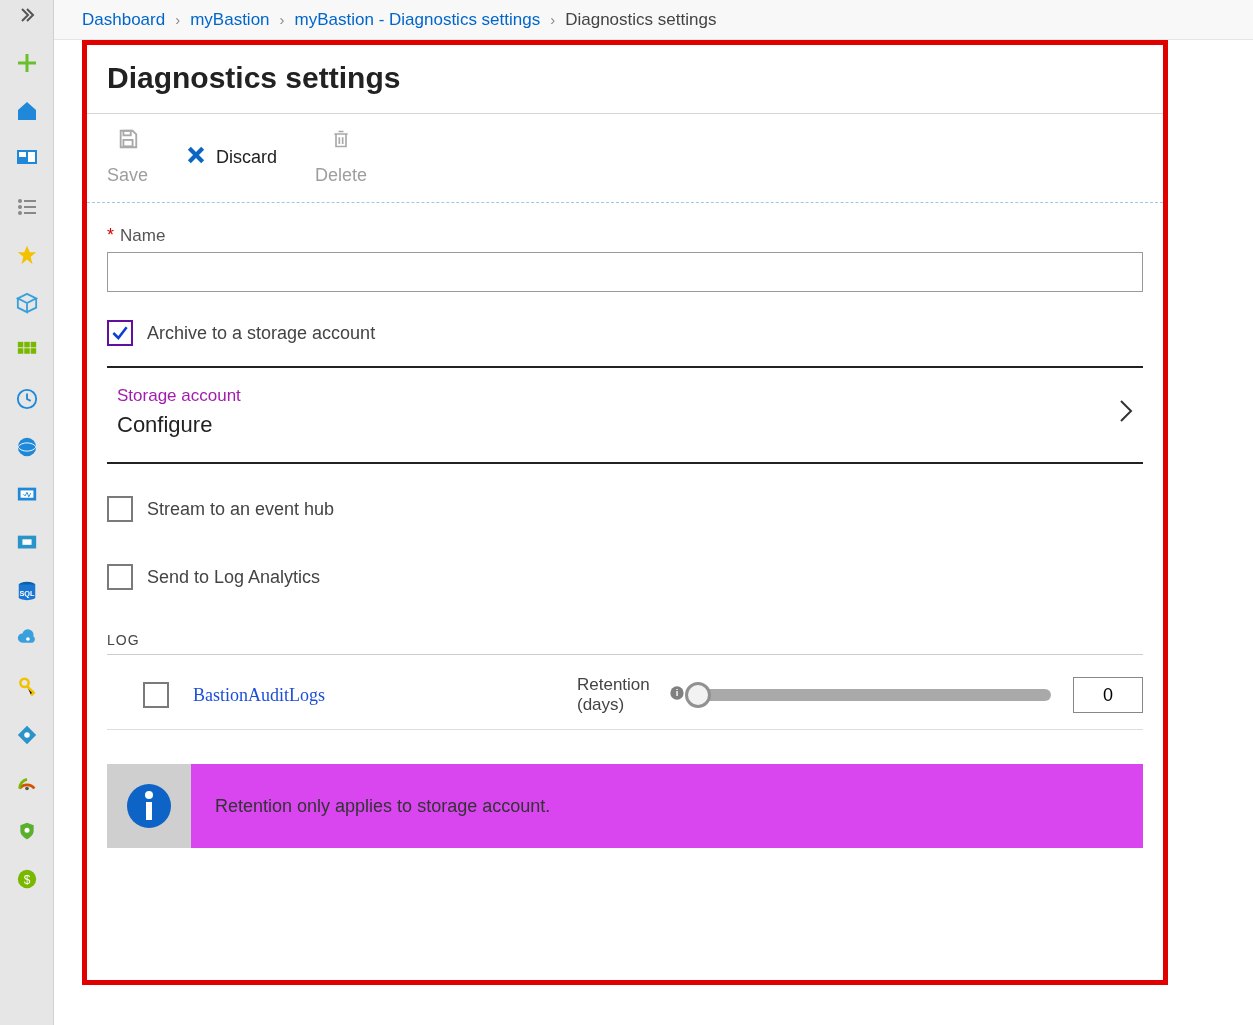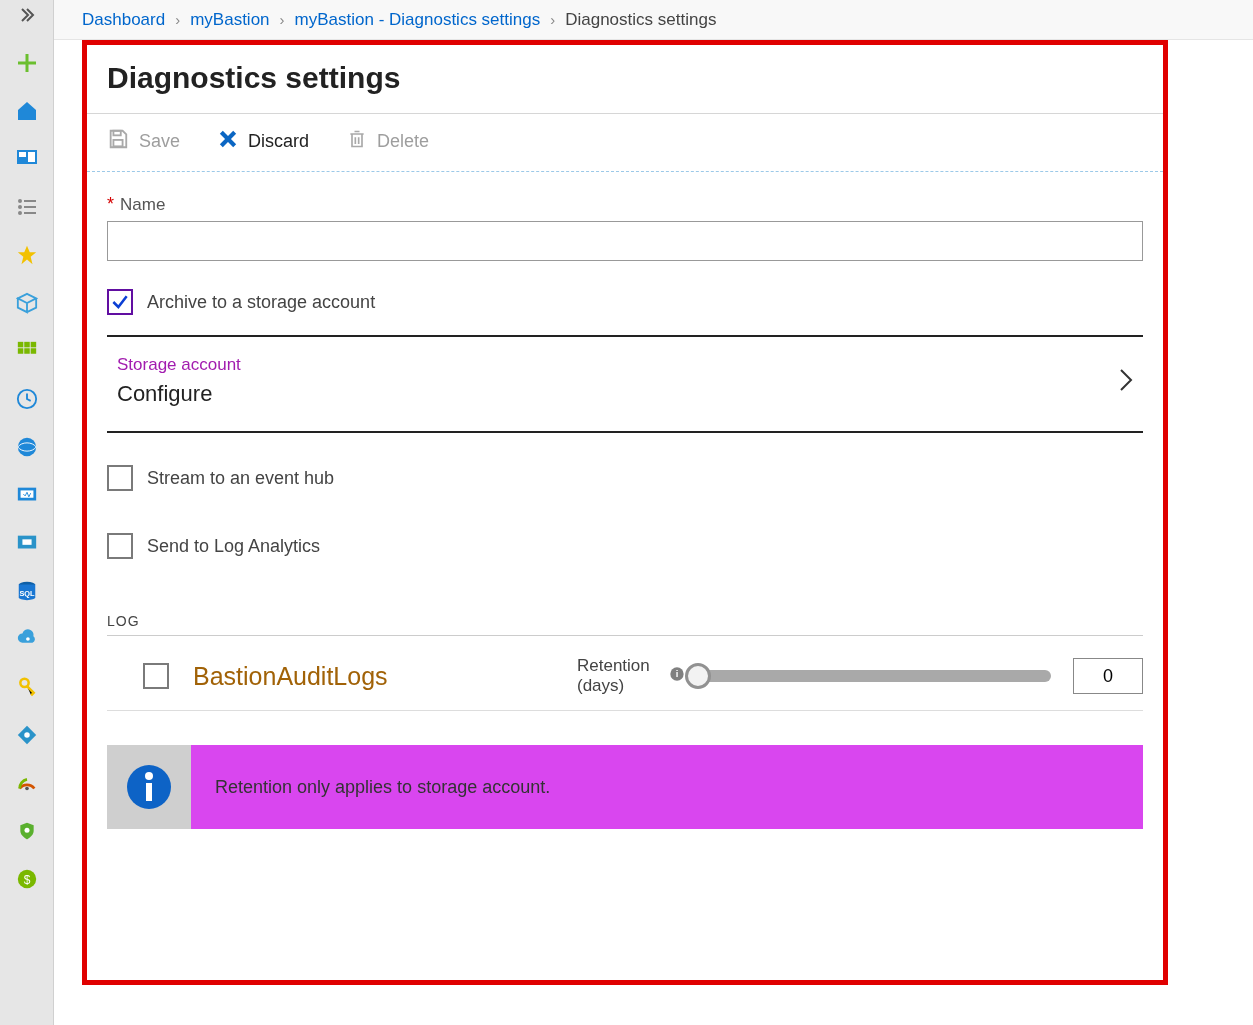--- a/index.html
+++ b/index.html
@@ -80,21 +80,21 @@
   .toolbar {
     display: flex;
     align-items: center;
     gap: 38px;
     padding: 14px 0 16px 0;
     border-bottom: 1px dashed #9cc9e8;
     margin: 0 -20px;
     padding-left: 20px;
   }
   .tool-btn { display: flex; align-items: center; gap: 10px; cursor: pointer; font-size: 18px; }
-  .tool-btn.disabled { color: #9e9e9e; cursor: default; }
+  .tool-btn.disabled { color: #9e9e9e; cursor: default; flex-direction: column; }
   .tool-btn.active { color: #222; }
 
   
   .form-area { padding-top: 22px; }
   .field-label { font-size: 17px; color: #555; margin-bottom: 6px; display:flex; align-items:center; gap:6px; }
   .required-star { color: #d40000; font-size: 18px; }
   .text-input {
     width: 100%;
     height: 40px;
     border: 1px solid #999;
@@ -125,29 +125,29 @@
     display: flex; align-items: center; justify-content: space-between;
     padding: 18px 10px 24px 10px;
     border-bottom: 2px solid #222;
     cursor: pointer;
   }
   .storage-block .sb-left {}
   .sb-label { font-size: 17px; color: #a21caf; }
   .sb-value { font-size: 22px; color: #222; margin-top: 6px; }
 
   
-  .log-section { margin-top: 54px; }
+  .log-section { margin-top: 42px; }
   .log-header { font-size: 14px; letter-spacing: 1px; color: #444; padding-bottom: 6px; border-bottom:1px solid #ccc; }
   .log-row {
     display: flex; align-items: center;
     padding: 20px 0 14px 36px;
     border-bottom: 1px solid #ddd;
     gap: 24px;
   }
-  .log-name { font-size: 25px; color: #a16207; flex: 0 0 360px; }
+  .log-name { font-size: 18px; color: #1d4ed8; flex: 0 0 360px; font-family: Liberation Serif, serif; }
   .log-retention { flex: 1; display:flex; flex-direction:row; gap:6px; }
   .ret-label-row { display:flex; align-items:center; gap:8px; font-size: 17px; color:#444; }
   .slider-row { display:flex; align-items:center; gap:22px; }
   .slider-track {
     position: relative;
     width: 360px; height: 12px;
     background: #a9a9a9;
     border-radius: 6px;
   }
   .slider-thumb {

